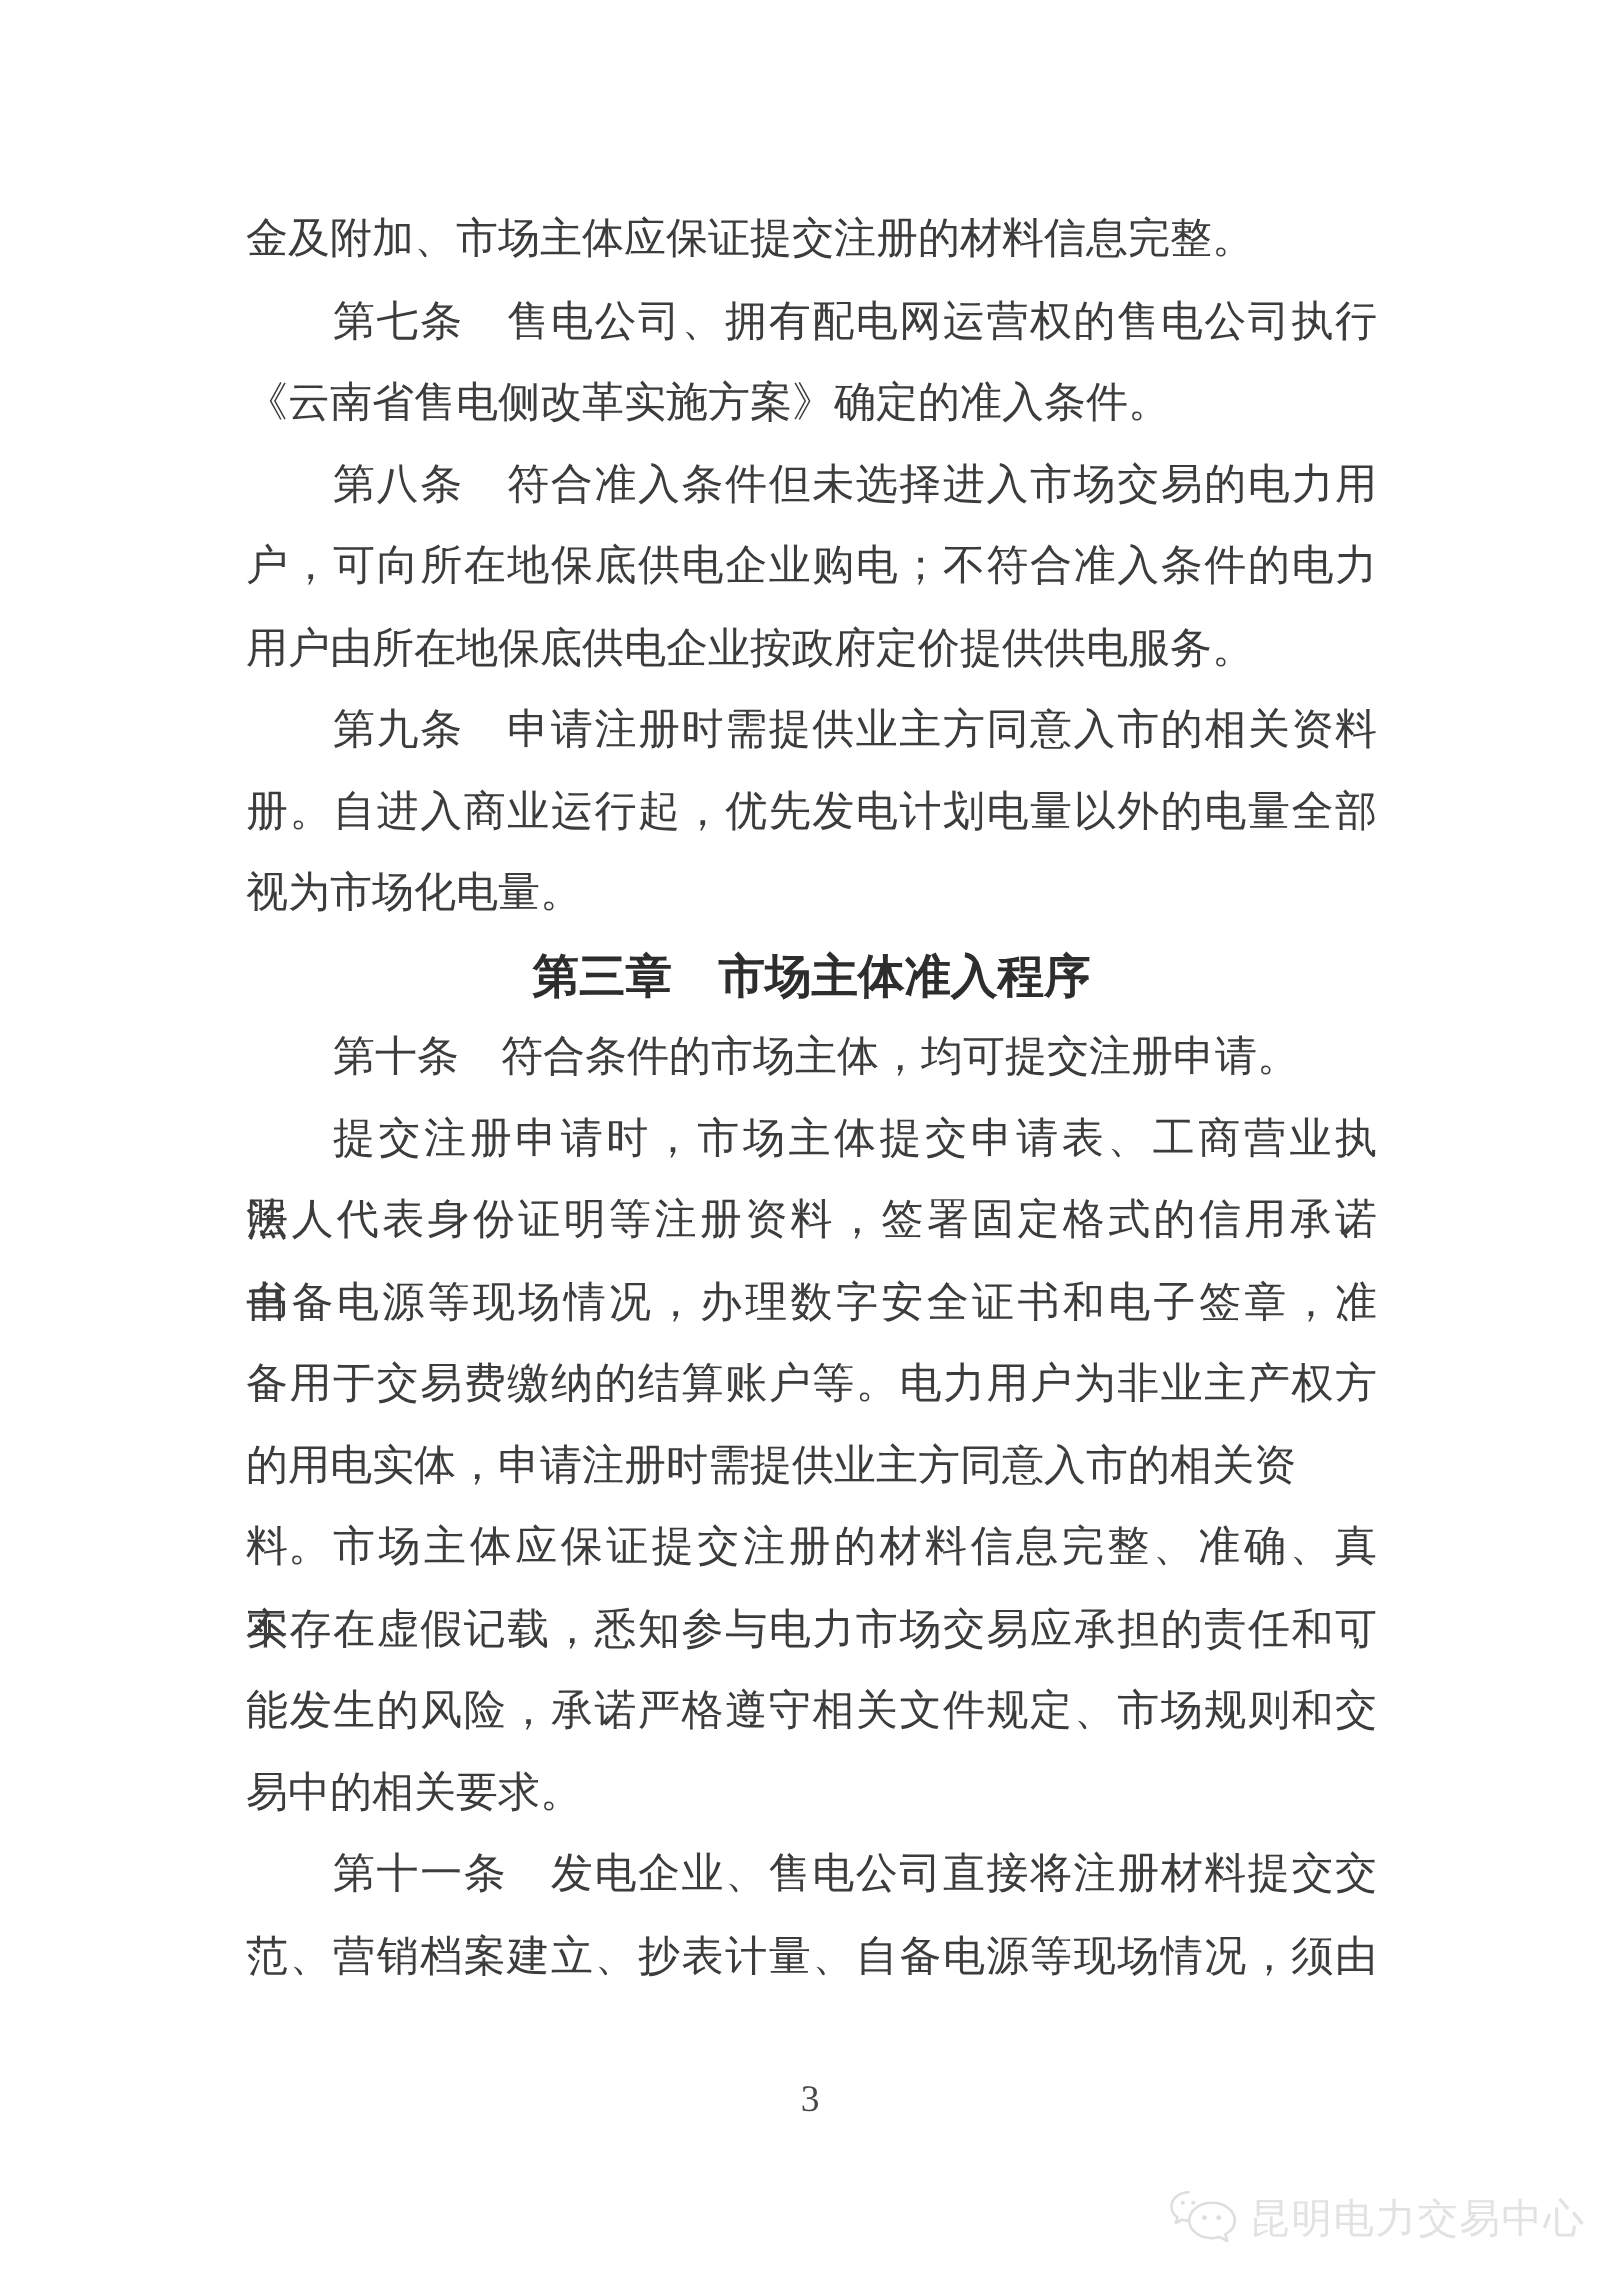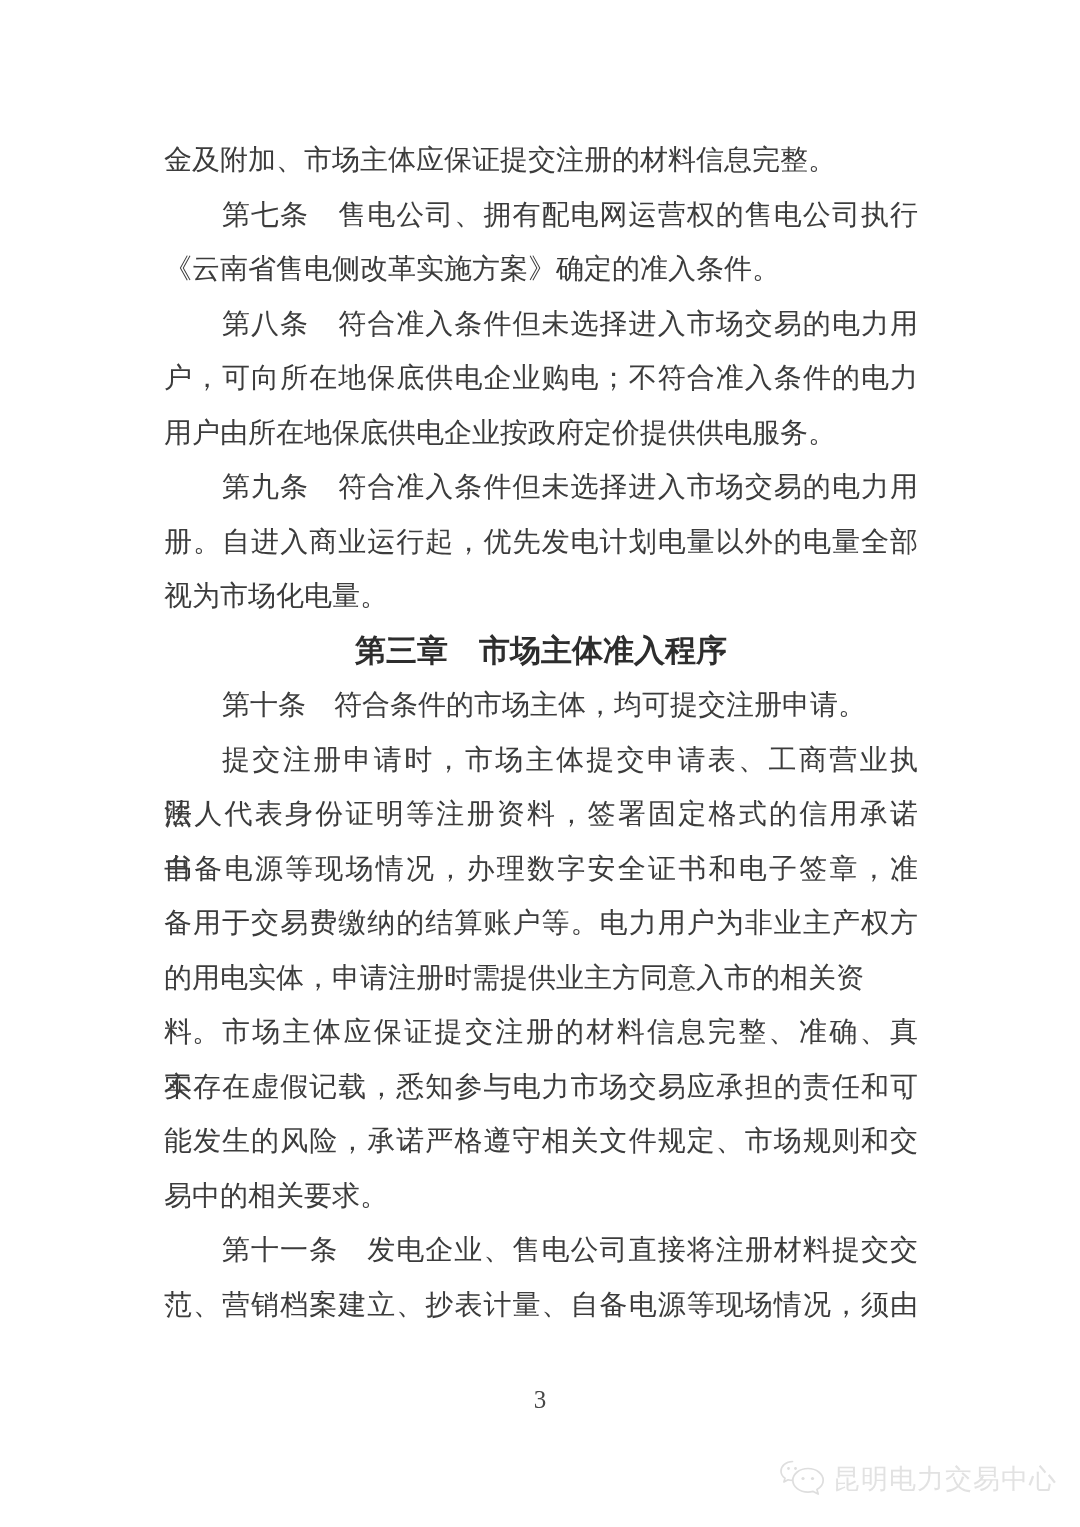--- a/index.html
+++ b/index.html
@@ -76,21 +76,21 @@
       <div class="line indent">第七条　售电公司、拥有配电网运营权的售电公司执行</div>
 
       <div class="line para-end">《云南省售电侧改革实施方案》确定的准入条件。</div>
 
       <div class="line indent">第八条　符合准入条件但未选择进入市场交易的电力用</div>
 
       <div class="line">户，可向所在地保底供电企业购电；不符合准入条件的电力</div>
 
       <div class="line para-end">用户由所在地保底供电企业按政府定价提供供电服务。</div>
 
-      <div class="line indent">第九条　符合准入条件但未选择进入市场交易的电力用</div>
+      <div class="line indent">第九条　申请注册时需提供业主方同意入市的相关资料</div>
 
       <div class="line">册。自进入商业运行起，优先发电计划电量以外的电量全部</div>
 
       <div class="line para-end">视为市场化电量。</div>
 
       <div class="line heading para-end">第三章　市场主体准入程序</div>
 
       <div class="line indent para-end">第十条　符合条件的市场主体，均可提交注册申请。</div>
 
       <div class="line indent">提交注册申请时，市场主体提交申请表、工商营业执照、</div>

